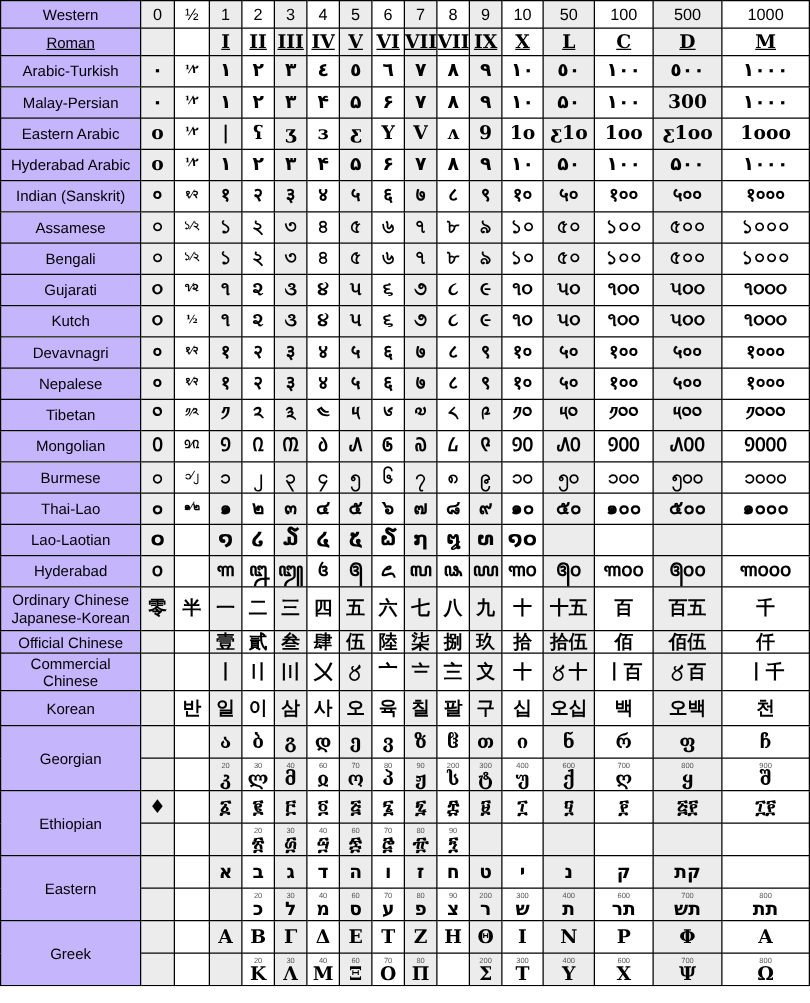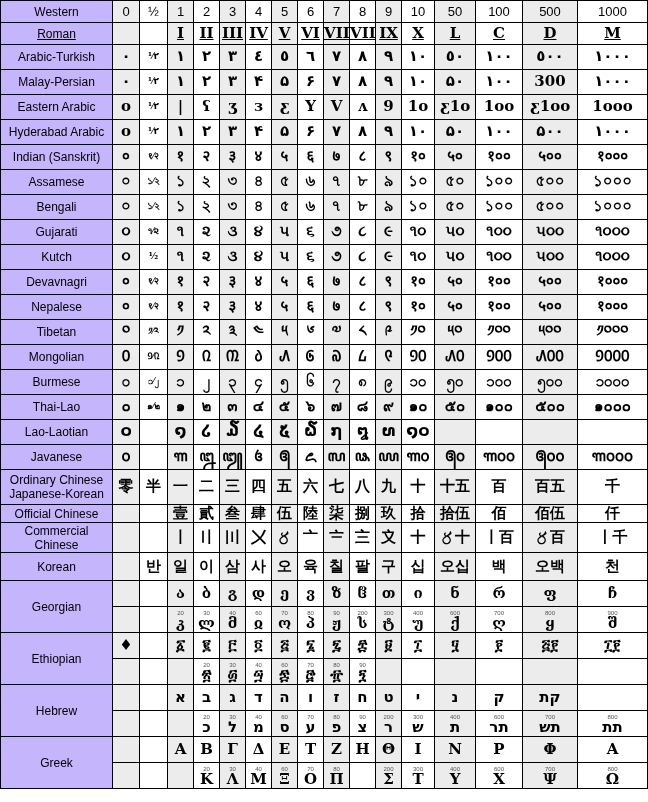--- a/index.html
+++ b/index.html
@@ -385,21 +385,21 @@
           <td class="glyph shade">໗</td>
           <td class="glyph">໘</td>
           <td class="glyph shade">໙</td>
           <td class="glyph">໑໐</td>
           <td class="glyph shade"></td>
           <td class="glyph"></td>
           <td class="glyph shade"></td>
           <td class="glyph"></td>
         </tr>
         <tr data-row="javanese">
-          <th class="label-cell" rowspan="1">Javanese</th>
+          <th class="label-cell" rowspan="1">Hyderabad</th>
           <td class="glyph shade">꧐</td>
           <td class="glyph"></td>
           <td class="glyph shade">꧑</td>
           <td class="glyph">꧒</td>
           <td class="glyph shade">꧓</td>
           <td class="glyph">꧔</td>
           <td class="glyph shade">꧕</td>
           <td class="glyph">꧖</td>
           <td class="glyph shade">꧗</td>
           <td class="glyph">꧘</td>
@@ -617,21 +617,21 @@
             <span class="g2">፺</span>
           </td>
           <td class="glyph shade"></td>
           <td class="glyph"></td>
           <td class="glyph shade"></td>
           <td class="glyph"></td>
           <td class="glyph shade"></td>
           <td class="glyph"></td>
         </tr>
         <tr data-row="hebrew">
-          <th class="label-cell" rowspan="2">Hebrew</th>
+          <th class="label-cell" rowspan="2">Eastern</th>
           <td class="glyph shade"></td>
           <td class="glyph"></td>
           <td class="glyph shade">א</td>
           <td class="glyph">ב</td>
           <td class="glyph shade">ג</td>
           <td class="glyph">ד</td>
           <td class="glyph shade">ה</td>
           <td class="glyph">ו</td>
           <td class="glyph shade">ז</td>
           <td class="glyph">ח</td>

